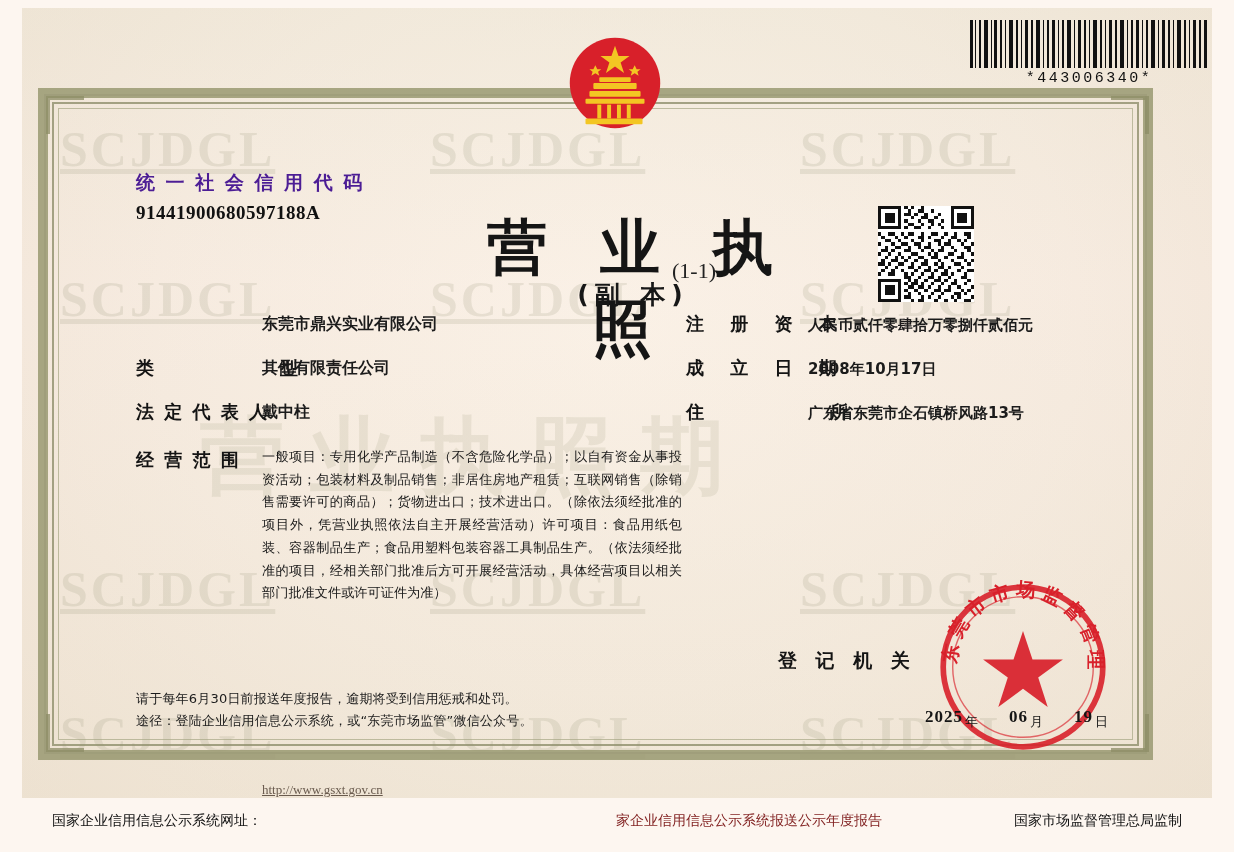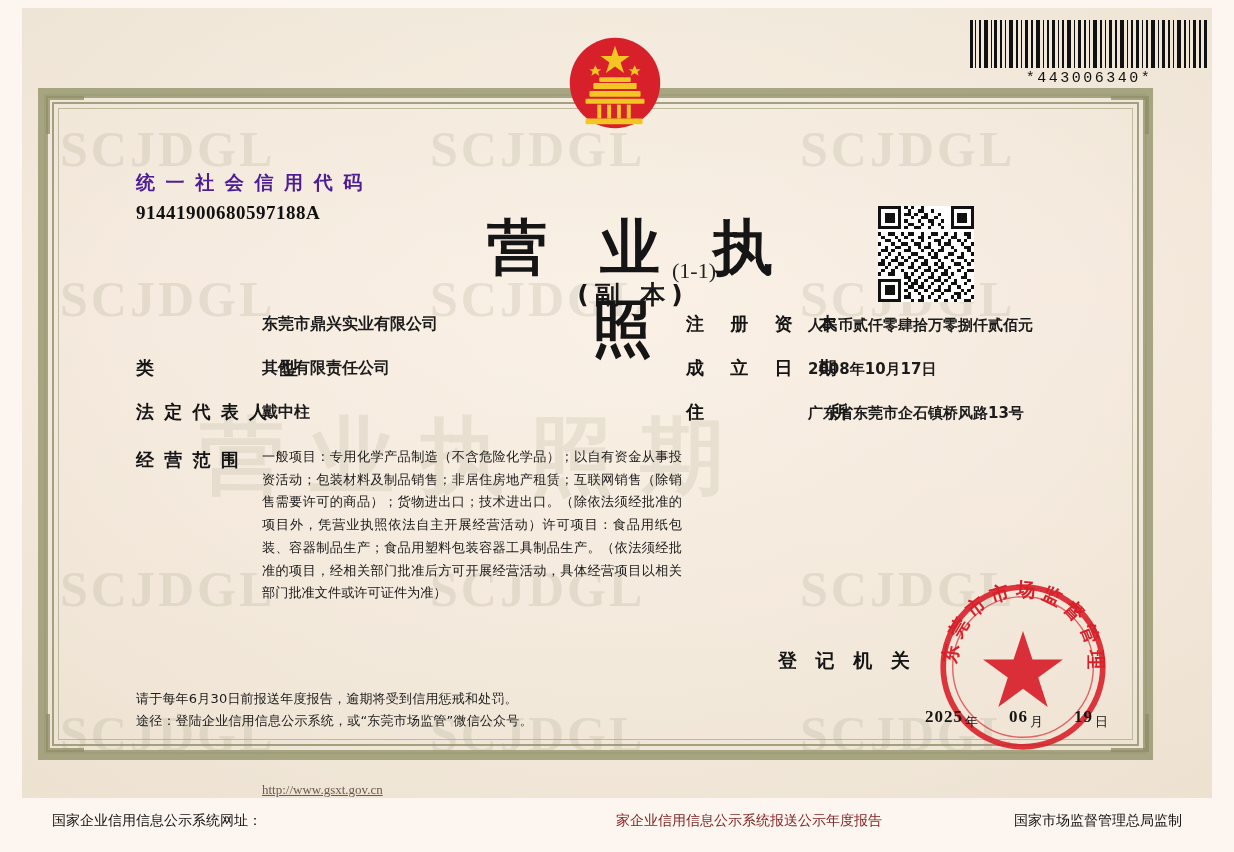--- a/index.html
+++ b/index.html
@@ -101,20 +101,21 @@
   .wm {
     position: absolute;
     font-family: "Liberation Serif", serif;
     font-weight: 700;
     font-size: 50px;
     letter-spacing: 3px;
     color: rgba(140,140,110,0.17);
     user-select: none;
     pointer-events: none;
     white-space: nowrap;
+    text-decoration: underline;
   }
   
   .wm-cn {
     position: absolute;
     font-family: "DejaVu Sans", sans-serif;
     font-weight: 700;
     font-size: 84px;
     letter-spacing: 26px;
     color: rgba(150,145,115,0.15);
     white-space: nowrap;

